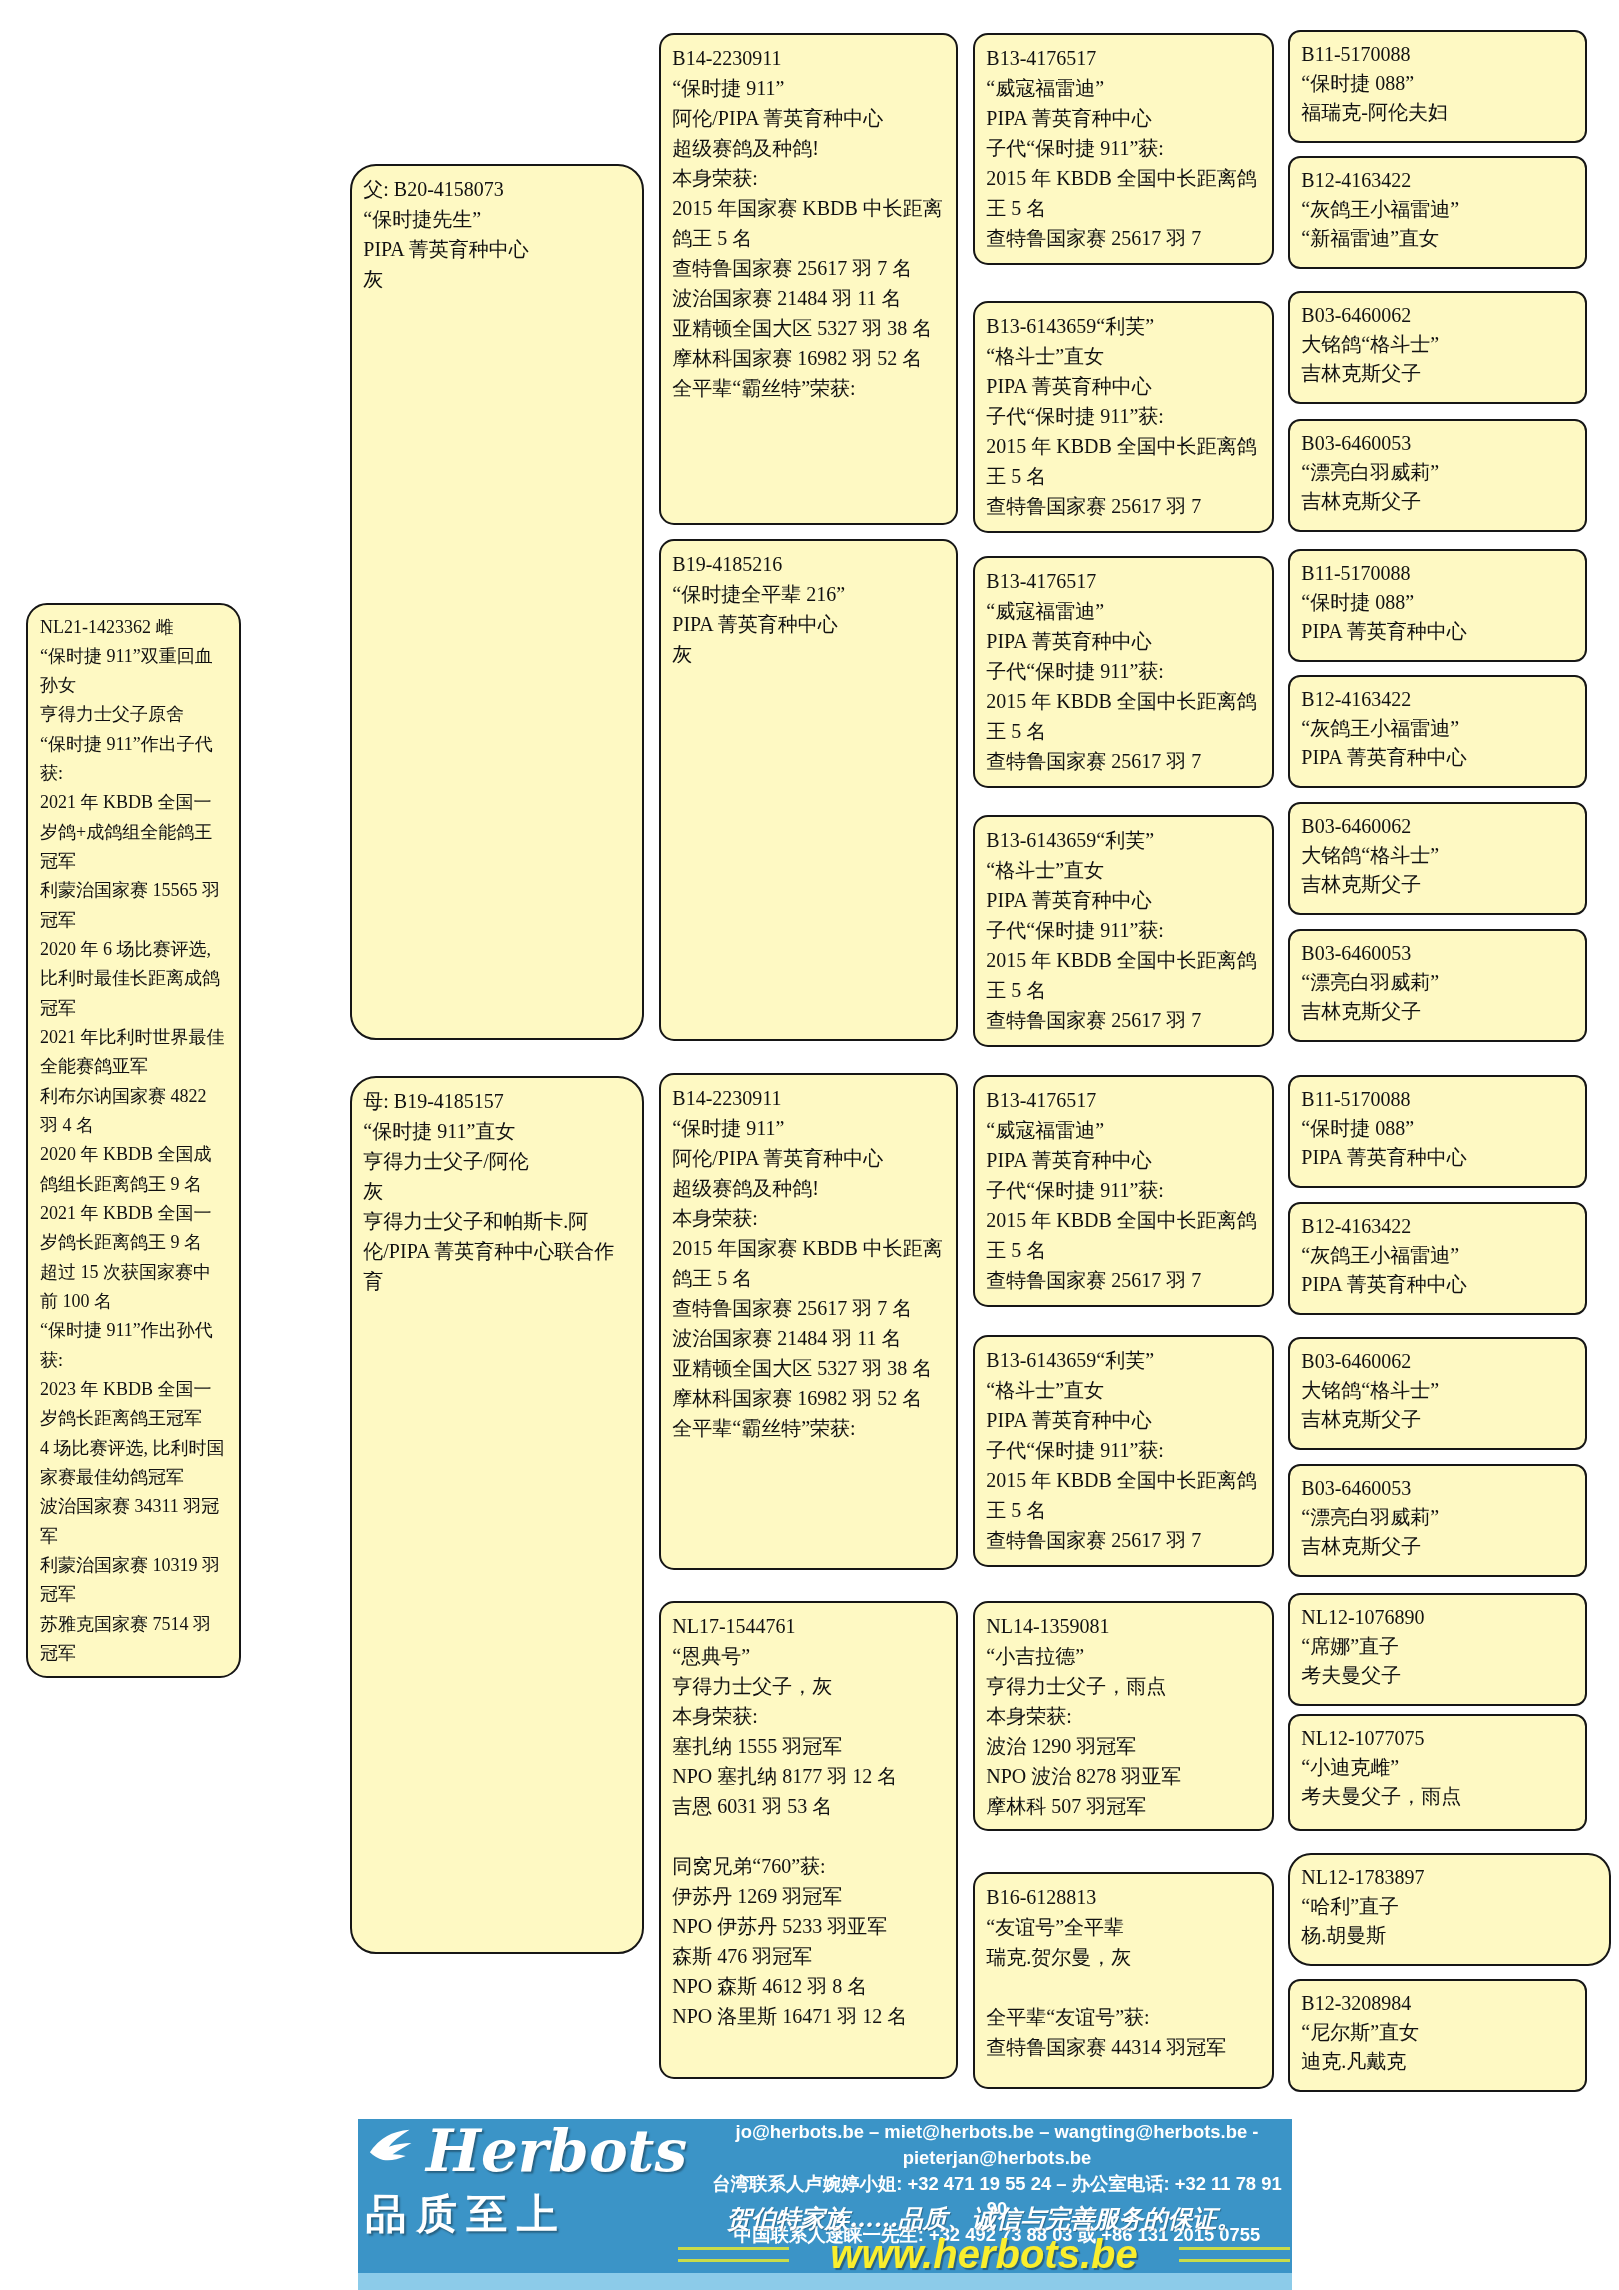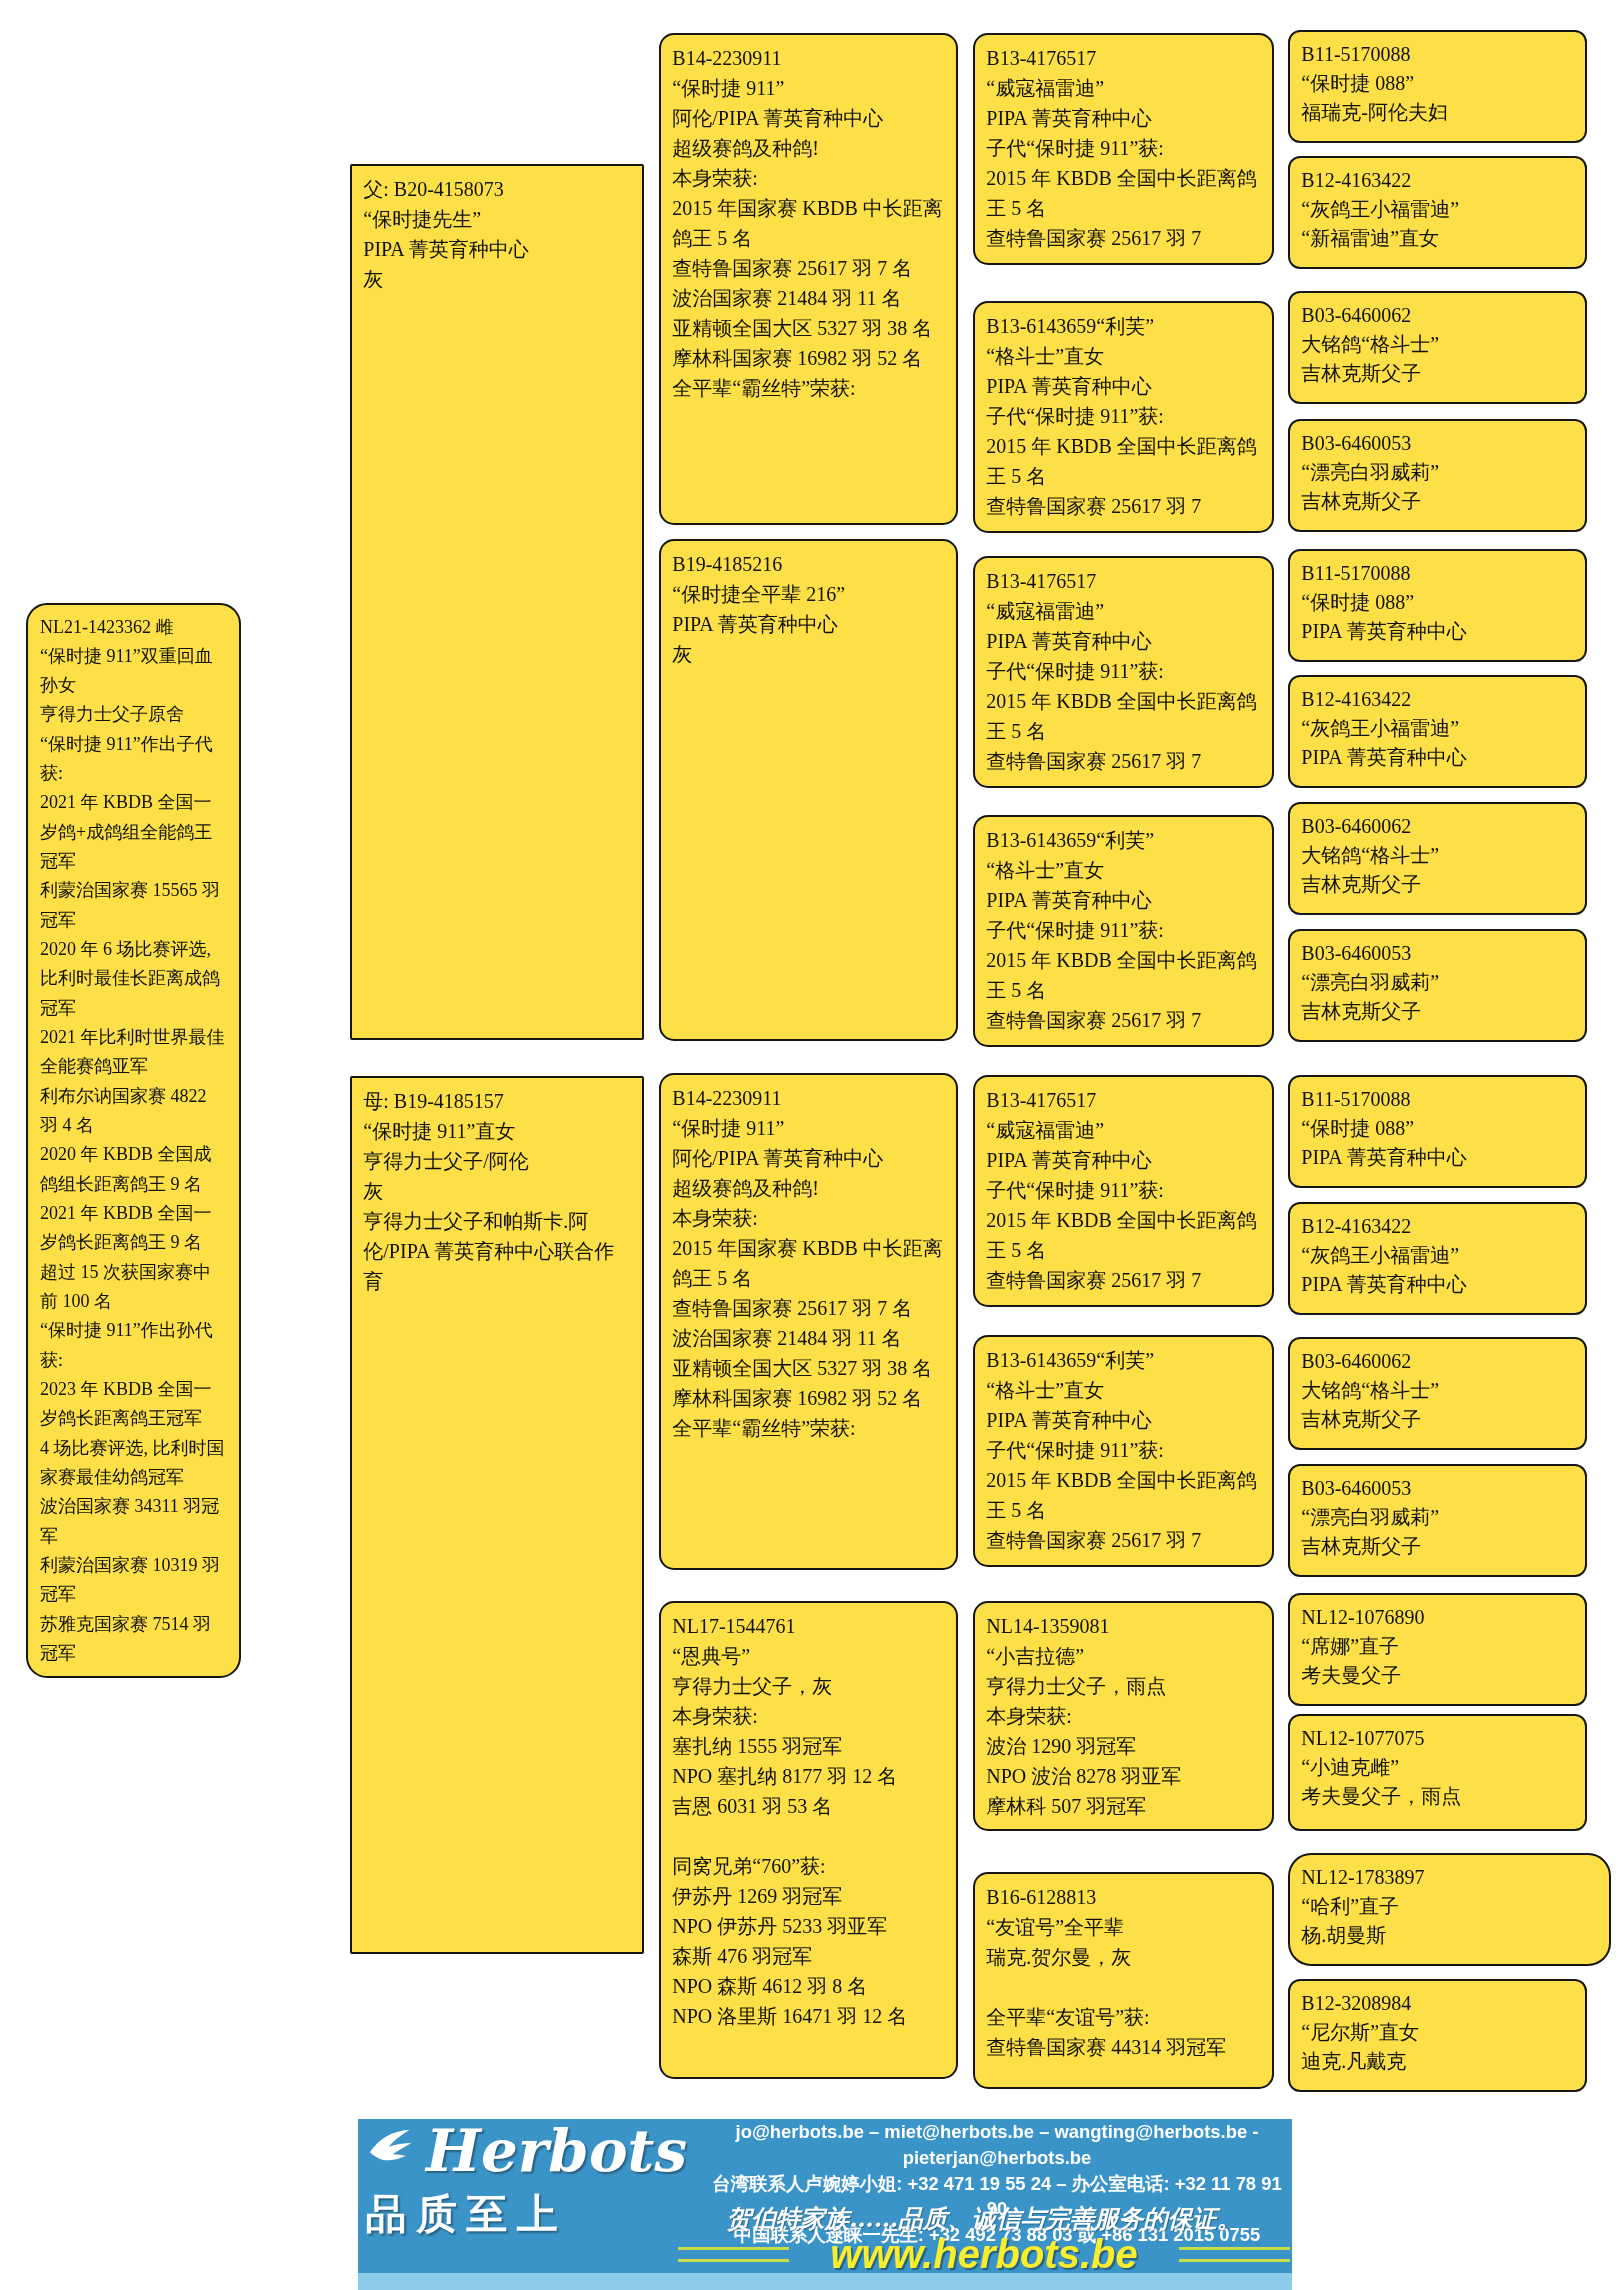--- a/index.html
+++ b/index.html
@@ -1,22 +1,22 @@
 <!DOCTYPE html>
 <html style="font-size:15px"><head>
 <meta charset="utf-8">
 <style>
   html,body{margin:0;padding:0;background:#ffffff;}
   .page{position:relative;width:1620px;height:2290px;background:#ffffff;overflow:hidden;
         font-family:"Liberation Serif","DejaVu Serif",serif;color:#111;}
-  .pbox{position:absolute;box-sizing:border-box;background:#fde047;
+  .pbox{position:absolute;box-sizing:border-box;background:#fef9c3;
         border:2.8px solid #161616;border-radius:15px;padding:7.5px 11.3px;
         white-space:pre-line;font-size:20px;line-height:1.5;overflow:hidden;}
   .subject{font-size:18px;line-height:1.63;border-radius:21px;height:auto;min-height:953px;padding-left:12px;}
-  .wide{border-radius:2px;}
+  .wide{border-radius:26px;}
   .small{border-radius:12.2px;font-size:20px;line-height:1.45;}
   
   .footer{position:absolute;left:358px;top:2119px;width:934px;height:154px;background:#3b94c7;}
   .footer-stripe{position:absolute;left:358px;top:2273px;width:934px;height:17px;background:#8ccbe9;}
   .logo-col{position:absolute;left:7.5px;top:1.9px;width:339px;color:#ffffff;}
   .logo-row{display:flex;align-items:center;}
   .logo-script{font-family:"DejaVu Serif",serif;font-style:italic;font-weight:bold;
                font-size:58px;line-height:1.05;text-shadow:1.9px 1.9px 1.9px rgba(0,0,0,.35);}
   .logo-sub{font-family:"Liberation Sans",sans-serif;font-weight:bold;font-size:41px;
             letter-spacing:9.4px;margin-top:5.6px;text-shadow:1.9px 1.9px 1.9px rgba(0,0,0,.35);}

